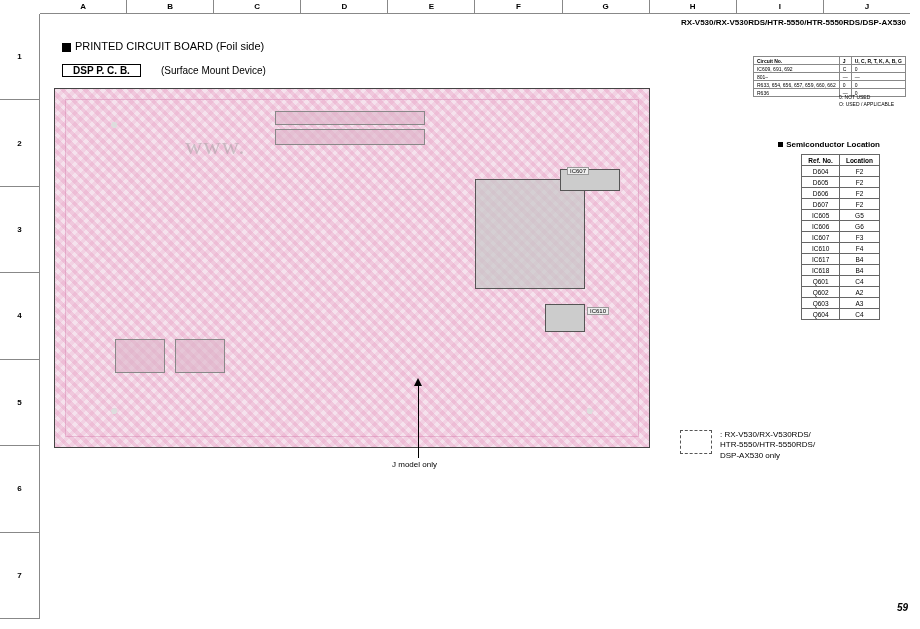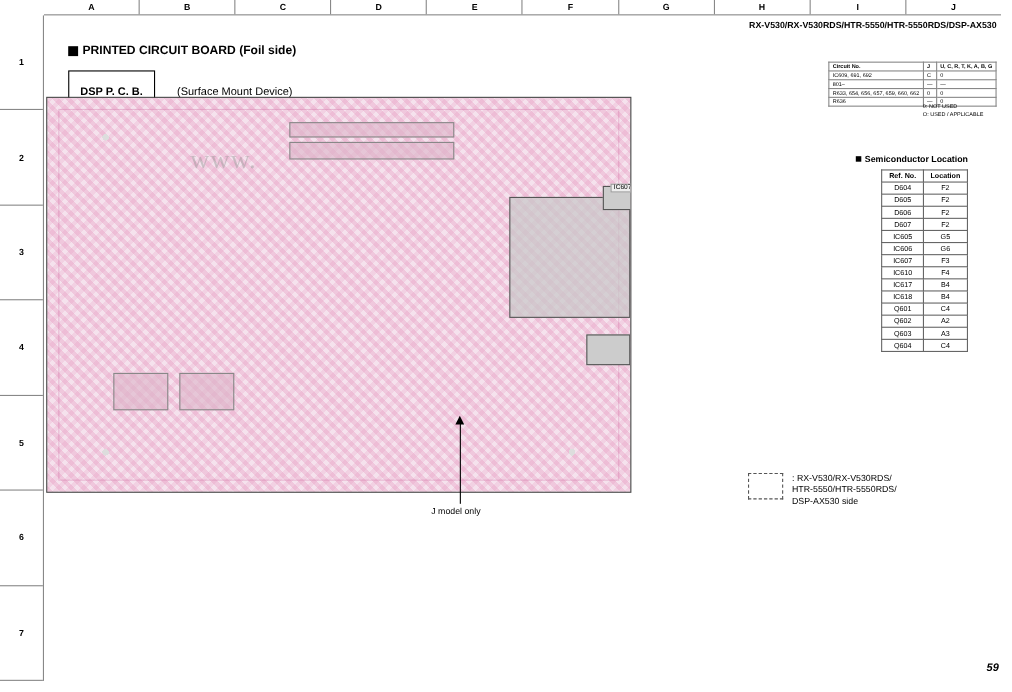--- a/index.html
+++ b/index.html
@@ -55,51 +55,51 @@
     right: 14px;
     font-size: 8px;
     font-weight: bold;
     text-align: right;
     line-height: 1.3;
   }
   .section-title {
     position: absolute;
     top: 40px; left: 62px;
     font-size: 11px;
-    font-weight: bold;
+    font-weight: normal;
   }
   .section-title .sq {
     display: inline-block;
     width: 9px; height: 9px;
     background: #000;
     margin-right: 4px;
     vertical-align: middle;
   }
   .board-label {
     position: absolute;
     top: 64px; left: 62px;
     display: flex;
     align-items: center;
     gap: 10px;
   }
   .board-label .box {
     border: 1px solid #000;
-    padding: 13px 10px;
+    padding: 0 10px;
     font-size: 10px;
     font-weight: bold;
   }
   .board-label .subtitle {
     font-size: 10px;
     margin-left: 10px;
   }
   .pcb-area {
     position: absolute;
     top: 88px;
-    left: 42px;
-    width: 532px;
+    left: 54px;
+    width: 596px;
     height: 360px;
     border: 1px solid #444;
     background:
       radial-gradient(circle at 10% 90%, #ddd 0 3px, transparent 3px),
       radial-gradient(circle at 90% 90%, #ddd 0 3px, transparent 3px),
       radial-gradient(circle at 10% 10%, #ddd 0 3px, transparent 3px),
       repeating-linear-gradient(45deg, rgba(230,150,190,0.35) 0 4px, rgba(255,255,255,0) 4px 8px),
       repeating-linear-gradient(-45deg, rgba(230,150,190,0.22) 0 4px, rgba(255,255,255,0) 4px 8px),
       linear-gradient(#f5e2ed, #f5e2ed);
     overflow: hidden;
@@ -285,21 +285,21 @@
 </div>
 
 <div class="arrow-line"></div>
 <div class="arrow-head"></div>
 <div class="arrow-note">J model only</div>
 
 <div class="dashed-outline"></div>
 <div class="dashed-note">
   <span>: </span><span>RX-V530/RX-V530RDS/</span><br>
   <span>HTR-5550/HTR-5550RDS/</span><br>
-  <span>DSP-AX530 side</span>
+  <span>DSP-AX530 only</span>
 </div>
 
 <table class="circuit-table">
   <tbody>
       <tr>
     <th>Circuit No.</th>
     <th>J</th>
     <th>U, C, R, T, K, A, B, G</th>
   </tr>
   <tr>

